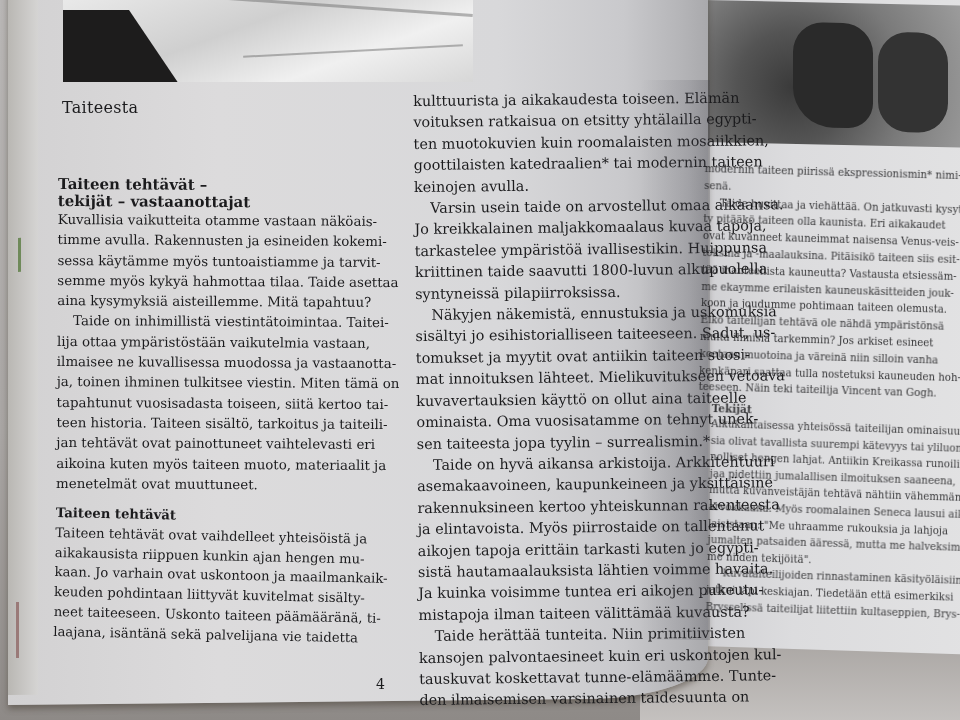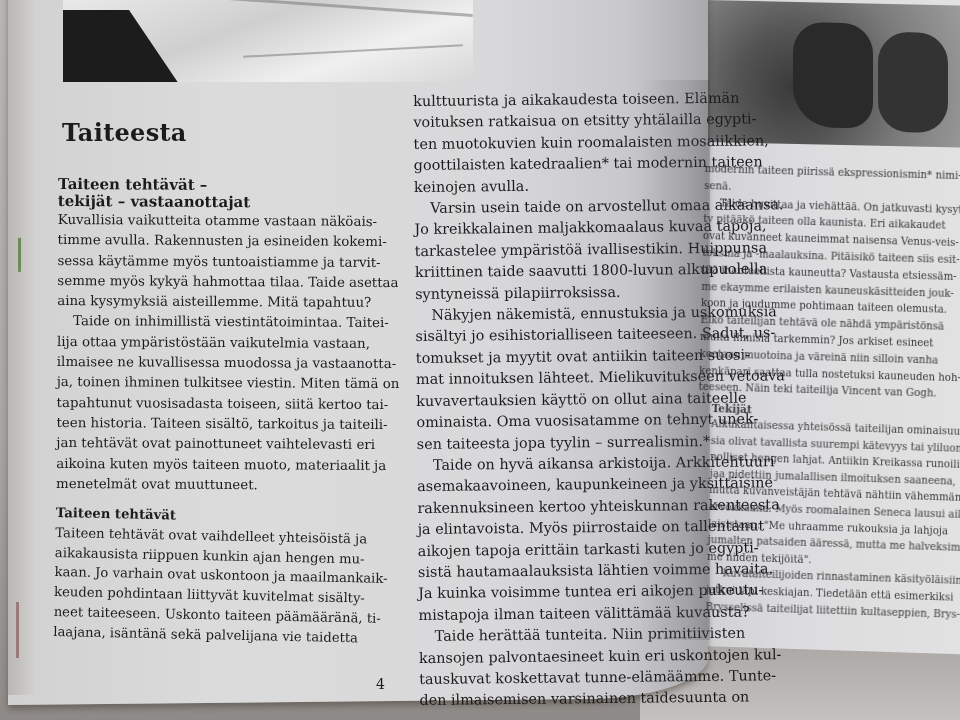--- a/index.html
+++ b/index.html
@@ -36,21 +36,21 @@
       clip-path:polygon(0 0,55% 0,100% 100%,0 100%);}
     .illus-left .fold{position:absolute;left:150px;top:5px;width:260px;height:3px;background:#6f6f6f;opacity:.5;transform:rotate(4deg);}
     .illus-left .fold2{position:absolute;left:180px;top:50px;width:220px;height:2px;background:#6f6f6f;opacity:.5;transform:rotate(-3deg);}
     .illus-right{position:absolute;left:703px;top:0;width:257px;height:142px;
       background:radial-gradient(circle at 35% 60%,#3a3a3a 0%,#545454 30%,#7a7a7a 60%,#9c9c9c 100%);
       transform:skewY(1.2deg);transform-origin:0 0;overflow:hidden;}
     .illus-right .boot1{position:absolute;left:90px;top:20px;width:80px;height:105px;background:#2a2a2a;border-radius:30px 30px 25px 40px;}
     .illus-right .boot2{position:absolute;left:175px;top:28px;width:70px;height:100px;background:#333;border-radius:30px 30px 30px 30px;}
     
     .col{position:absolute;}
-    .title{position:absolute;left:62px;top:118px;font-size:24px;font-weight:bold;letter-spacing:.3px;}
+    .title{position:absolute;left:62px;top:98px;font-size:16px;font-weight:normal;letter-spacing:.3px;}
     .h2{font-weight:bold;font-size:15px;line-height:17px;}
     .h3{font-weight:bold;font-size:13px;line-height:16px;}
     .line{display:block;white-space:nowrap;font-size:13.4px;line-height:20.3px;}
     .line.indent{padding-left:16px;}
     .c1{left:58px;top:176px;width:330px;transform:rotate(0.35deg);transform-origin:0 0;}
     .c1b{left:56px;top:503px;width:335px;transform:rotate(1.2deg);transform-origin:0 0;}
     .c1b .line{font-size:13.2px;line-height:19.8px;}
     .c2{left:413px;top:91px;width:300px;transform:rotate(-0.6deg);transform-origin:0 0;}
     .c2 .line{font-size:14.4px;line-height:21.4px;}
     .c3{left:705px;top:161px;width:270px;transform:rotate(1.6deg);transform-origin:0 0;

